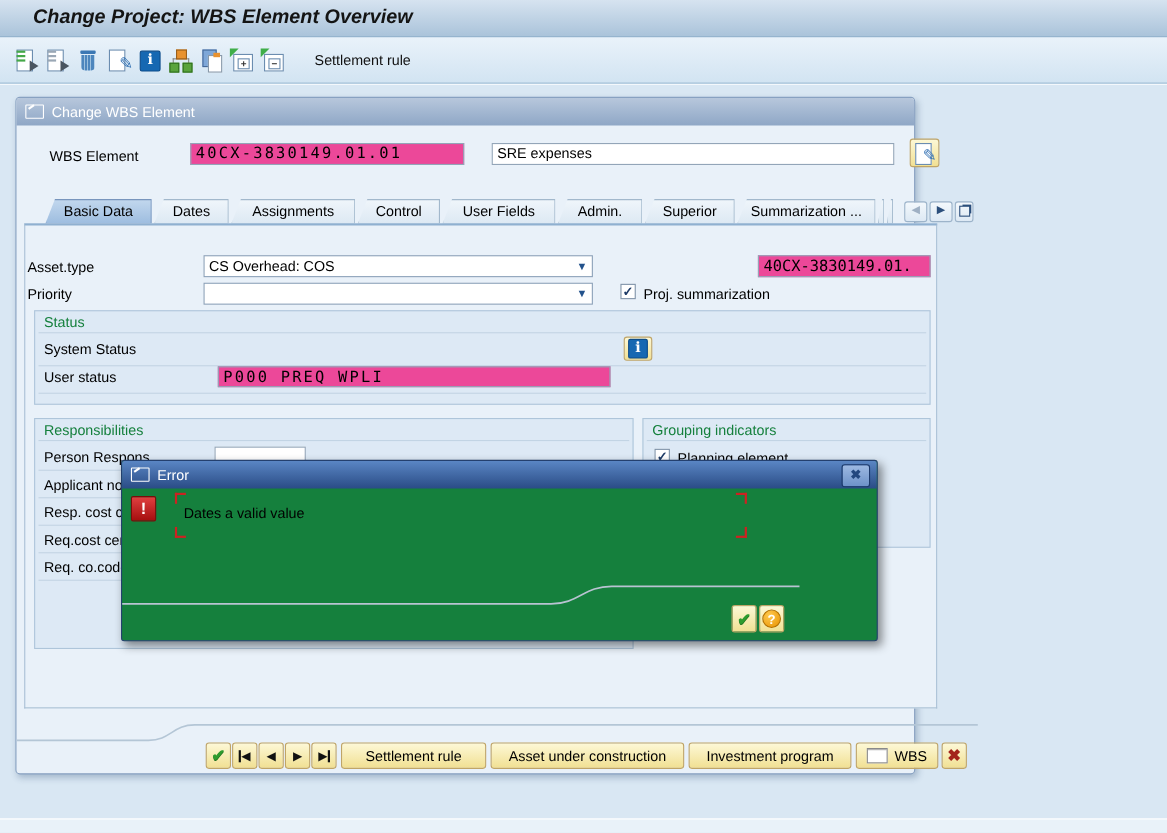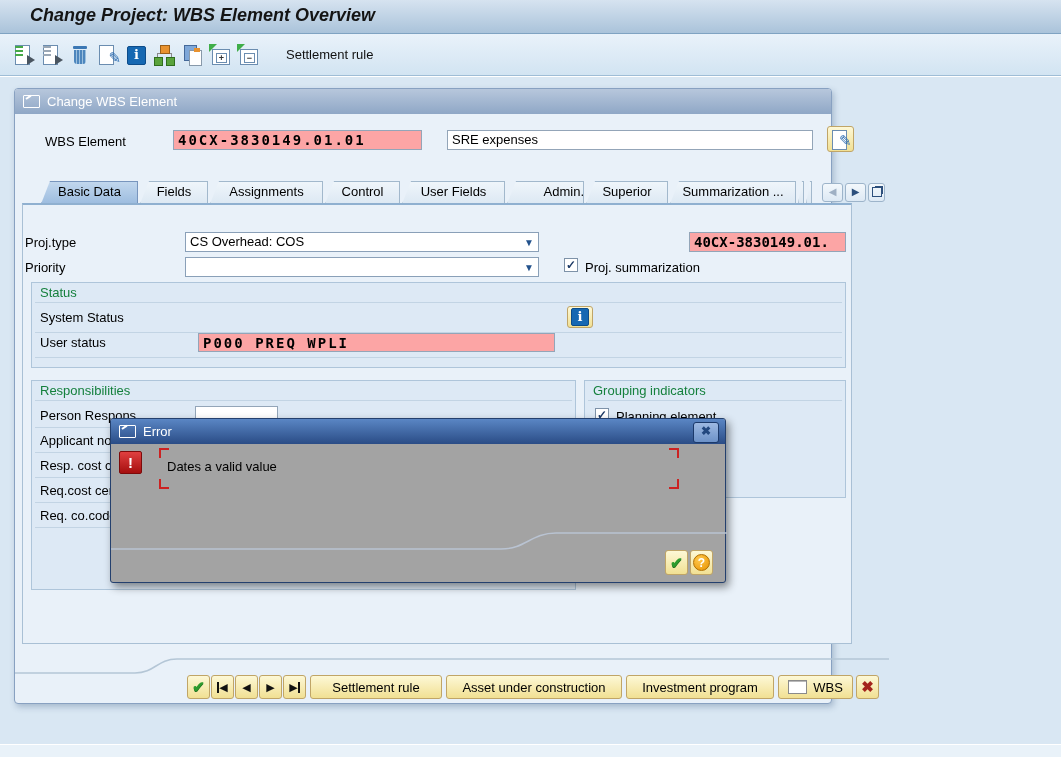--- a/index.html
+++ b/index.html
@@ -49,21 +49,21 @@
   
   .panel{left:14px;top:88px;width:818px;height:616px;background:#e9f1f9;
     border:1px solid #88a1c1;border-radius:4px;box-shadow:2px 3px 6px rgba(50,80,120,.3);box-sizing:border-box;}
   .p-header{position:absolute;left:0;top:0;width:100%;height:25px;
     background:linear-gradient(#b7c7dc,#8fa7c6);border-radius:3px 3px 0 0;
     color:#fff;display:flex;align-items:center;padding-left:8px;box-sizing:border-box;}
   .dlgicon{width:15px;height:11px;border:1px solid #fff;border-radius:1px;position:relative;margin-right:7px;}
   .dlgicon:after{content:"";position:absolute;left:2px;top:2px;width:6px;height:0;border-top:2px solid #fff;transform:rotate(-35deg);transform-origin:left;}
   .field{position:absolute;background:#fff;border:1px solid #93a5b8;box-sizing:border-box;
     padding:1px 4px;white-space:nowrap;overflow:hidden;}
-  .ro{background:#fca5a5;font-weight:bold;}
+  .ro{background:#ec4899;}
   .mono{font-family:"DejaVu Sans Mono",monospace;font-size:14px;letter-spacing:2px;}
   .lbl{position:absolute;white-space:nowrap;}
   .ybtn{position:absolute;background:linear-gradient(#fdf8d6,#f1e093);border:1px solid #c0a567;border-radius:3px;
     box-sizing:border-box;display:flex;align-items:center;justify-content:center;cursor:pointer;}
   .dd{position:absolute;background:#fff;border:1px solid #8aa0b8;box-sizing:border-box;padding:1px 18px 1px 4px;
     white-space:nowrap;cursor:pointer;}
   .dd .arr{position:absolute;right:4px;top:4px;font-size:10px;color:#23528c;}
   .cb{position:absolute;width:14px;height:14px;background:#fff;border:1px solid #7e92a8;box-sizing:border-box;
     text-align:center;line-height:12px;font-size:12px;font-weight:bold;color:#1d3a66;cursor:pointer;}
   
@@ -85,21 +85,21 @@
   .gline{position:absolute;left:3px;right:3px;height:1px;background:#c2d4e4;}
   
   .fsep{position:absolute;left:0;top:566px;width:874px;height:22px;}
   .fbtn{top:586px;height:24px;font-size:13px;padding:0 8px;white-space:nowrap;}
   .navglyph{font-size:11px;color:#111;display:flex;align-items:center;}
   .navbar{display:inline-block;width:2px;height:11px;background:#111;}
   .chk-glyph{color:#2e9b2e;font-size:15px;font-weight:bold;text-shadow:0 1px 0 #1c6e1c;}
   .x-glyph{color:#a3241c;font-size:15px;font-weight:bold;}
   .wbs-cb{width:17px;height:12px;background:#fff;border:1px solid #8a8a8a;box-shadow:inset 0 1px 0 #b9b9b9;margin-right:6px;}
   
-  .dialog{left:110px;top:418px;width:616px;height:165px;background:#a3a3a3;border:1px solid #24406e;
+  .dialog{left:110px;top:418px;width:688px;height:165px;background:#15803d;border:1px solid #24406e;
     border-radius:3px;box-shadow:3px 4px 9px rgba(0,0,0,.45);z-index:100;box-sizing:border-box;}
   .d-header{position:absolute;left:0;top:0;width:100%;height:25px;border-radius:2px 2px 0 0;
     background:linear-gradient(#5a86c4,#2a4c86);color:#fff;display:flex;align-items:center;padding-left:8px;box-sizing:border-box;}
   .d-close{position:absolute;right:6px;top:3px;width:24px;height:19px;border:1px solid #1c3a6b;border-radius:3px;
     background:linear-gradient(#9db9e2,#6d92c8);color:#23487f;font-size:12px;font-weight:bold;text-align:center;line-height:17px;cursor:pointer;}
   .erricon{position:absolute;left:8px;top:32px;width:23px;height:23px;border-radius:2px;
     background:linear-gradient(#e04040,#a60f0f);border:1px solid #7d0a0a;color:#fff;font-weight:bold;font-size:15px;
     text-align:center;line-height:22px;box-sizing:border-box;}
   .brackets{position:absolute;left:48px;top:29px;width:520px;height:41px;}
   .corner{position:absolute;width:8px;height:8px;}
@@ -168,37 +168,37 @@
   <div class="field" style="left:432px;top:41px;width:366px;height:20px;">SRE expenses</div>
   <div class="ybtn" style="left:812px;top:37px;width:27px;height:26px;">
     <span class="tbicon" style="width:20px;height:22px;margin:0;">
         <span class="pg" style="left:1px;"></span>
         <span class="pencil">✎</span>
       </span>
   </div>
 
   <div class="tabstrip">
     <div class="tab sel" style="width:97px;">Basic Data</div>
-    <div class="tab" style="width:68px;">Fields</div>
+    <div class="tab" style="width:68px;">Dates</div>
     <div class="tab" style="width:113px;">Assignments</div>
     <div class="tab" style="width:75px;">Control</div>
     <div class="tab" style="width:103px;">User Fields</div>
-    <div class="tab" style="width:77px;text-align:right;">Admin.</div>
+    <div class="tab" style="width:77px;">Admin.</div>
     <div class="tab" style="width:82px;">Superior</div>
     <div class="tab" style="width:126px;">Summarization ...</div>
     <div class="tabsliver"></div>
     <div class="tabsliver"></div>
   </div>
   <div class="tnav" style="left:807px;width:21px;color:#9fb0c4;">◀</div>
   <div class="tnav" style="left:830px;width:21px;color:#2c4f7c;">▶</div>
   <div class="tnav" style="left:853px;width:17px;"><span style="display:inline-block;width:8px;height:8px;border:1px solid #2c4f7c;margin-top:3px;box-shadow:2px -2px 0 -1px #2c4f7c;"></span></div>
 
   <div class="tabbody"></div>
 
-  <div class="lbl" style="left:10px;top:146px;">Proj.type</div>
+  <div class="lbl" style="left:10px;top:146px;">Asset.type</div>
   <div class="dd" style="left:170px;top:143px;width:354px;height:20px;"><span>CS Overhead: COS</span><span class="arr">▼</span></div>
   <div class="lbl" style="left:549px;top:146px;margin-top:48px;">Short ID</div>
   <div class="field ro mono" style="left:674px;top:143px;width:157px;height:20px;letter-spacing:0;">40CX-3830149.01.</div>
 
   <div class="lbl" style="left:10px;top:171px;">Priority</div>
   <div class="dd" style="left:170px;top:168px;width:354px;height:20px;"><span></span><span class="arr">▼</span></div>
   <div class="cb" style="left:549px;top:169px;">✓</div>
   <div class="lbl" style="left:570px;top:171px;">Proj. summarization</div>
 
   <div class="grp" style="left:16px;top:193px;width:815px;height:86px;">

